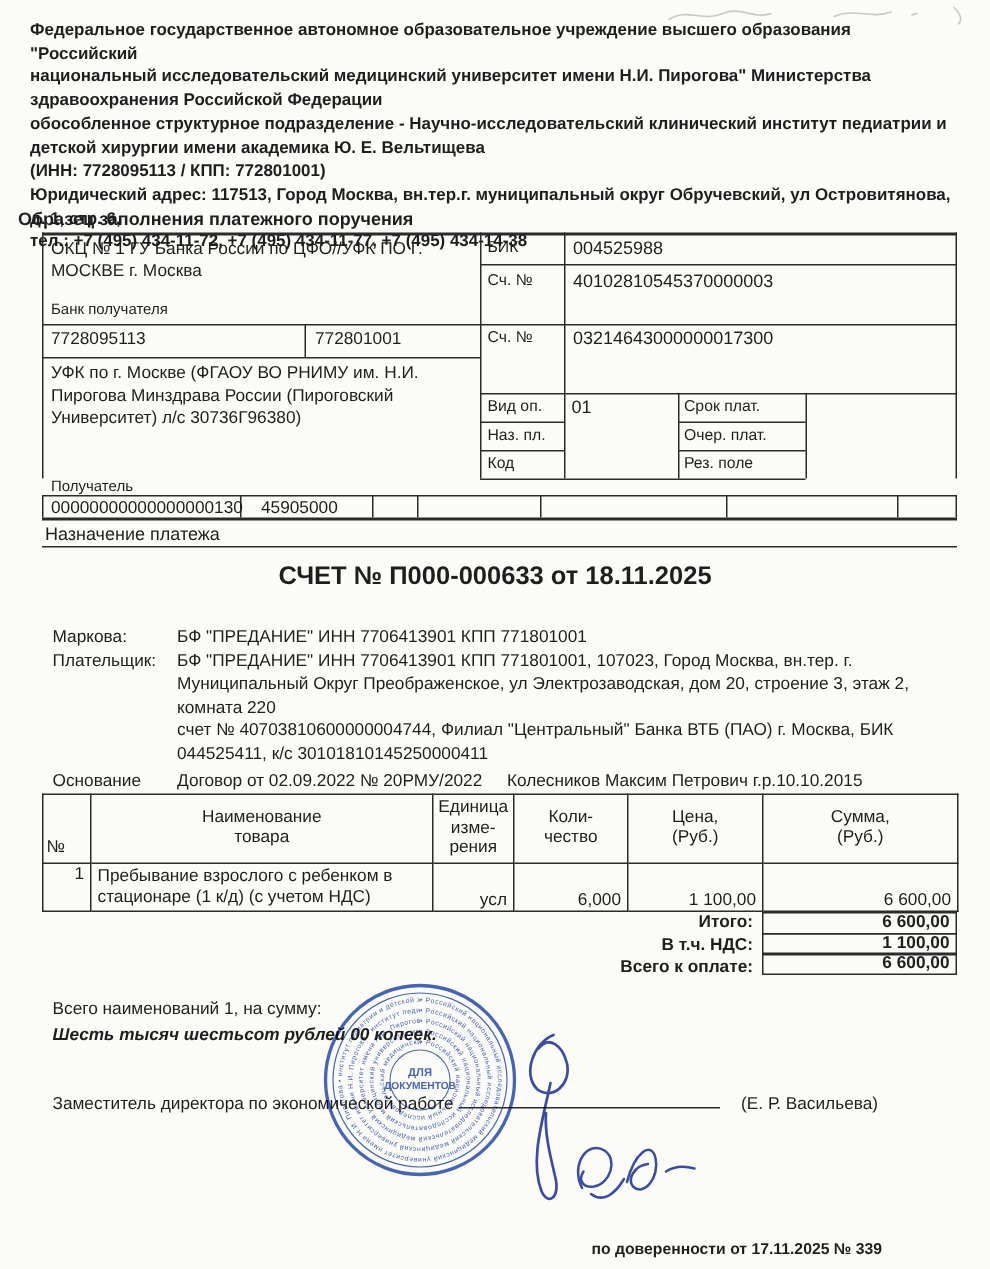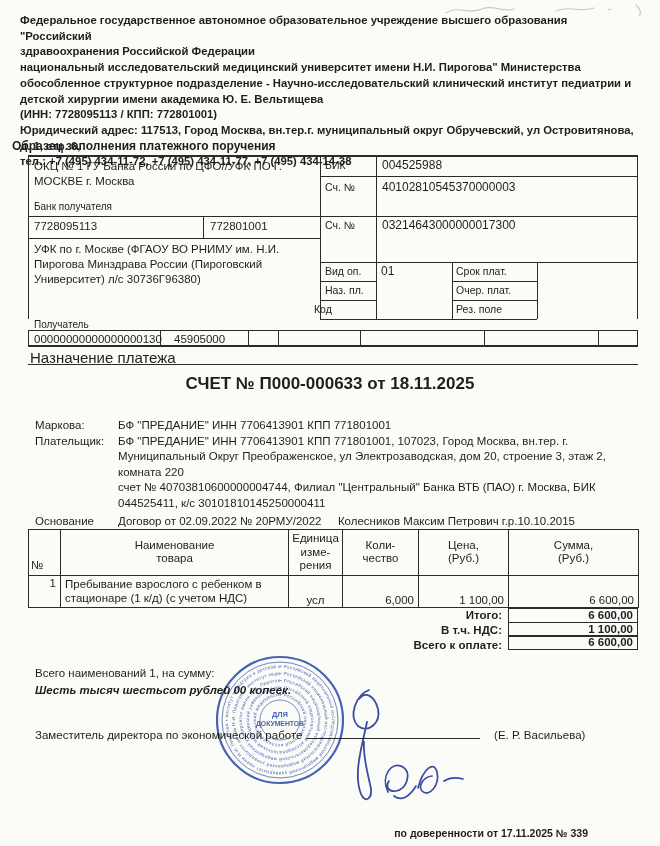--- a/index.html
+++ b/index.html
@@ -9,32 +9,32 @@
   .hline{position:absolute;height:0;border-top:1.5px solid #2b2b2b;}
   .hline.thick{border-top-width:2px;}
   .vline{position:absolute;width:0;border-left:1.5px solid #2b2b2b;}
   .hdr{position:absolute;left:20px;right:20px;top:13px;text-align:left;
        font-weight:bold;font-size:11.3px;line-height:15.7px;}
   .sample-title{position:absolute;left:12px;right:0;top:139px;text-align:left;font-weight:bold;font-size:12px;}
   .pt-txt{position:absolute;font-size:11.5px;line-height:14.5px;}
   .pt-sm{position:absolute;font-size:10px;line-height:11px;}
   .pt-lbl{position:absolute;font-size:10.5px;line-height:11px;}
   .pt-val{position:absolute;font-size:12px;line-height:13px;}
-  .purpose{position:absolute;left:30px;top:349px;font-size:15px;}
+  .purpose{position:absolute;left:30px;top:349px;font-size:12px;}
   .inv-title{position:absolute;left:0;right:0;top:374px;text-align:center;font-weight:bold;font-size:17px;}
   .req{position:absolute;left:35px;top:418px;width:585px;font-size:11.5px;line-height:15.6px;}
   .req .row{display:flex;}
   .req .lbl{width:83px;flex:none;}
   .items{position:absolute;left:28px;top:529px;width:610px;border-collapse:collapse;table-layout:fixed;
          font-size:11.5px;}
   .items td{border:1.5px solid #2b2b2b;padding:1px 4px;overflow:hidden;}
   .items .hc{text-align:center;vertical-align:middle;white-space:pre-line;line-height:13.5px;padding:2px;}
   .items .bb{vertical-align:bottom;}
   .items .rt{text-align:right;}
-  .items .ct{text-align:center;margin-left:28px;}
+  .items .ct{text-align:right;margin-left:28px;}
   .tot-lbl{position:absolute;left:28px;width:474px;text-align:right;font-weight:bold;font-size:11.5px;line-height:15px;}
   .tot-val{position:absolute;left:508px;width:130px;height:15px;border:1.5px solid #2b2b2b;
            box-sizing:border-box;text-align:right;font-weight:bold;font-size:11.5px;line-height:12px;padding:0 4px;}
   .foot{position:absolute;left:35px;font-size:11.5px;}
   .words{font-weight:bold;font-style:italic;}
   .sigrow{position:absolute;left:35px;font-size:11.5px;white-space:nowrap;}
   .sigline{display:inline-block;height:12px;border-bottom:1.4px solid #2b2b2b;vertical-align:baseline;}
   .attorney{position:absolute;right:72px;top:827px;font-size:10.5px;font-weight:bold;}
   .overlay{mix-blend-mode:multiply;}
   svg{display:block;}
@@ -48,22 +48,22 @@
     <g fill="none" stroke="#b9b7ae" stroke-width="1.1" opacity="0.75" stroke-linecap="round">
       <path d="M8,12 C20,4 30,14 44,8 C56,3 64,12 76,8"></path>
       <path d="M118,10 C132,4 142,12 156,7"></path>
       <path d="M170,9 L173,8"></path>
       <path d="M198,4 C202,8 204,12 201,15"></path>
     </g>
   </svg>
 
   <div class="hdr">
     <div>Федеральное государственное автономное образовательное учреждение высшего образования "Российский</div>
+    <div>национальный исследовательский медицинский университет имени Н.И. Пирогова" Министерства</div>
     <div>здравоохранения Российской Федерации</div>
-    <div>национальный исследовательский медицинский университет имени Н.И. Пирогова" Министерства</div>
     <div>обособленное структурное подразделение - Научно-исследовательский клинический институт педиатрии и</div>
     <div>детской хирургии имени академика Ю. Е. Вельтищева</div>
     <div>(ИНН: 7728095113 / КПП: 772801001)</div>
     <div>Юридический адрес: 117513, Город Москва, вн.тер.г. муниципальный округ Обручевский, ул Островитянова, д. 1, стр. 6,</div>
     <div>тел.: +7 (495) 434-11-72, +7 (495) 434-11-77, +7 (495) 434-14-38</div>
   </div>
 
   <div class="sample-title">Образец заполнения платежного поручения</div>
 
   <div class="abs" style="left:28px;top:155px;width:610px;height:192px;">
@@ -107,21 +107,21 @@
     <div class="pt-lbl" style="left:297px;top:5px;">БИК</div>
     <div class="pt-val" style="left:354px;top:4px;">004525988</div>
     <div class="pt-lbl" style="left:297px;top:27px;">Сч. №</div>
     <div class="pt-val" style="left:354px;top:26px;">40102810545370000003</div>
     <div class="pt-lbl" style="left:297px;top:65px;">Сч. №</div>
     <div class="pt-val" style="left:354px;top:64px;">03214643000000017300</div>
 
     <div class="pt-lbl" style="left:297px;top:111px;">Вид оп.</div>
     <div class="pt-val" style="left:353px;top:110px;">01</div>
     <div class="pt-lbl" style="left:297px;top:130px;">Наз. пл.</div>
-    <div class="pt-lbl" style="left:286px;top:149px;">Код</div>
+    <div class="pt-lbl" style="left:297px;top:149px;">Код</div>
     <div class="pt-lbl" style="left:428px;top:111px;">Срок плат.</div>
     <div class="pt-lbl" style="left:428px;top:130px;">Очер. плат.</div>
     <div class="pt-lbl" style="left:428px;top:149px;">Рез. поле</div>
 
     <div class="pt-txt" style="left:6px;top:177px;">00000000000000000130</div>
     <div class="pt-txt" style="left:146px;top:177px;">45905000</div>
   </div>
 
   <div class="purpose">Назначение платежа</div>
   <div class="hline" style="left:28px;top:364px;width:610px;"></div>

